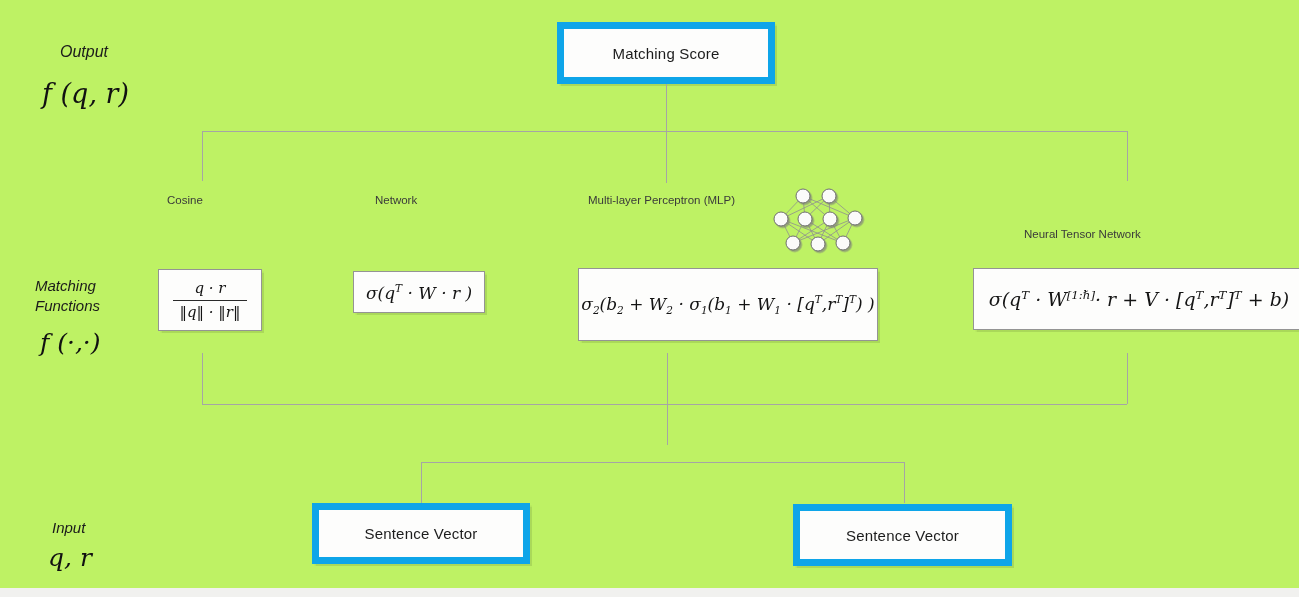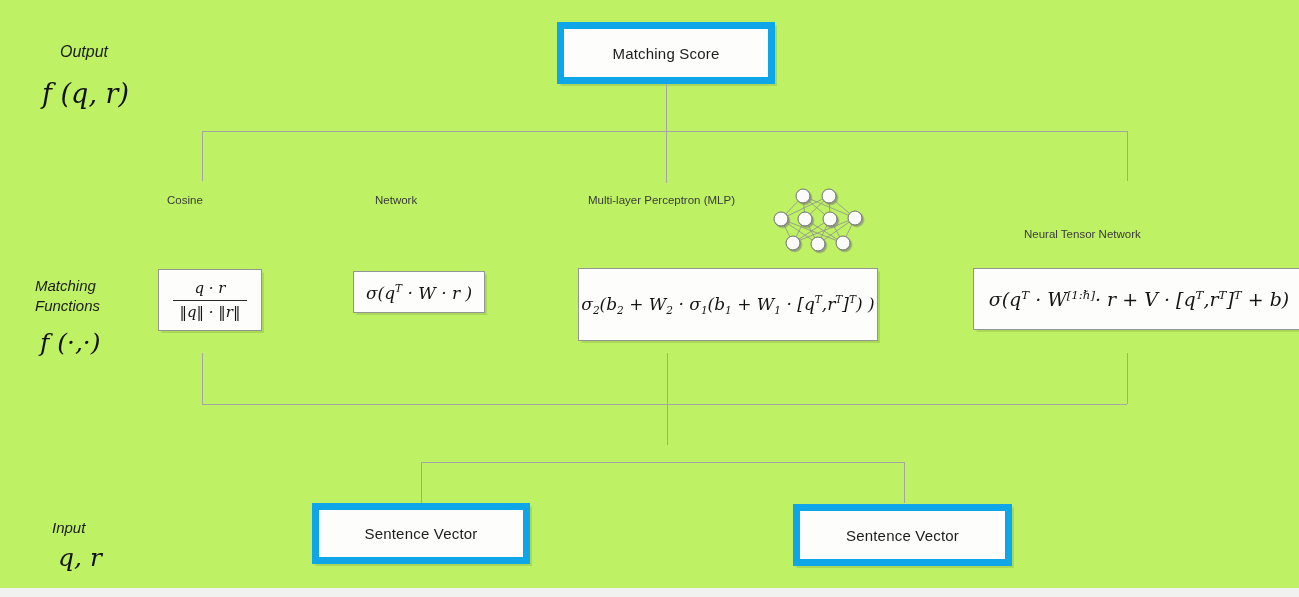--- a/index.html
+++ b/index.html
@@ -59,21 +59,21 @@
 <div id="canvas">
 
   <div class="rowlabel" style="left:40px;top:42px;width:88px;text-align:center;">Output</div>
   <div class="math math-big" style="left:42px;top:78px;">f (q, r)</div>
 
   <div class="rowlabel" style="left:35px;top:276px;font-size:15px;">Matching
 Functions</div>
   <div class="math" style="left:40px;top:328px;font-size:25px;">f (·,·)</div>
 
   <div class="rowlabel" style="left:52px;top:518px;font-size:15px;">Input</div>
-  <div class="math" style="left:58px;top:543px;font-size:25px;">q, r</div>
+  <div class="math" style="left:48px;top:543px;font-size:25px;">q, r</div>
 
   <div class="box" style="left:557px;top:22px;width:218px;height:62px;">
     <span>Matching Score</span>
   </div>
 
   <div class="vline" style="left:666px;top:84px;height:47px;"></div>
   <div class="hline" style="left:202px;top:131px;width:925px;"></div>
   <div class="vline" style="left:202px;top:131px;height:50px;"></div>
   <div class="vline" style="left:666px;top:131px;height:52px;"></div>
   <div class="vline" style="left:1127px;top:131px;height:50px;"></div>

